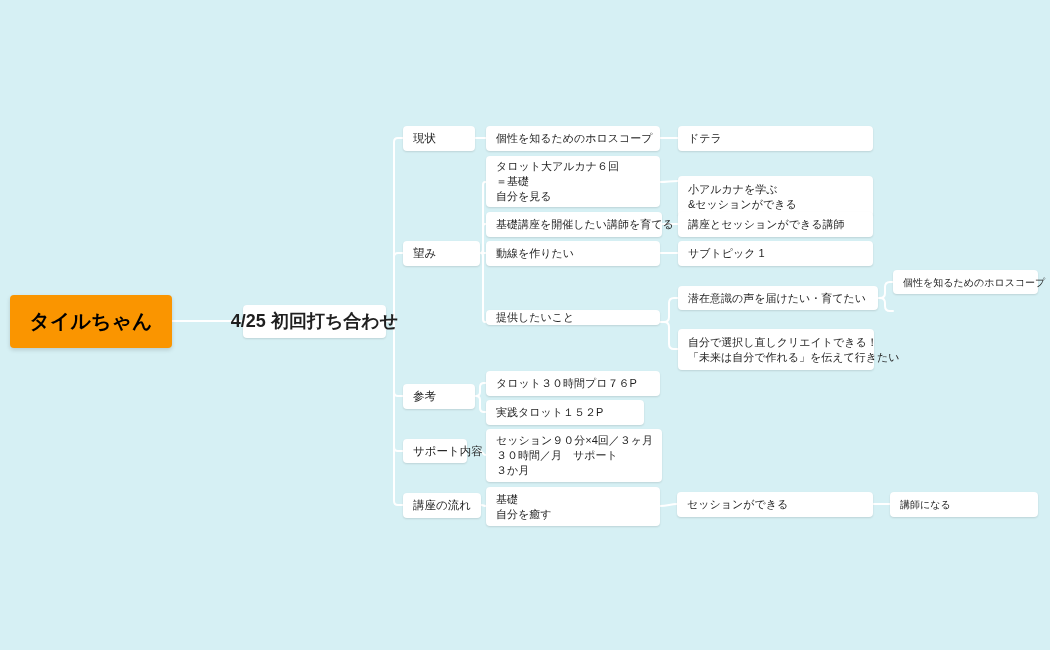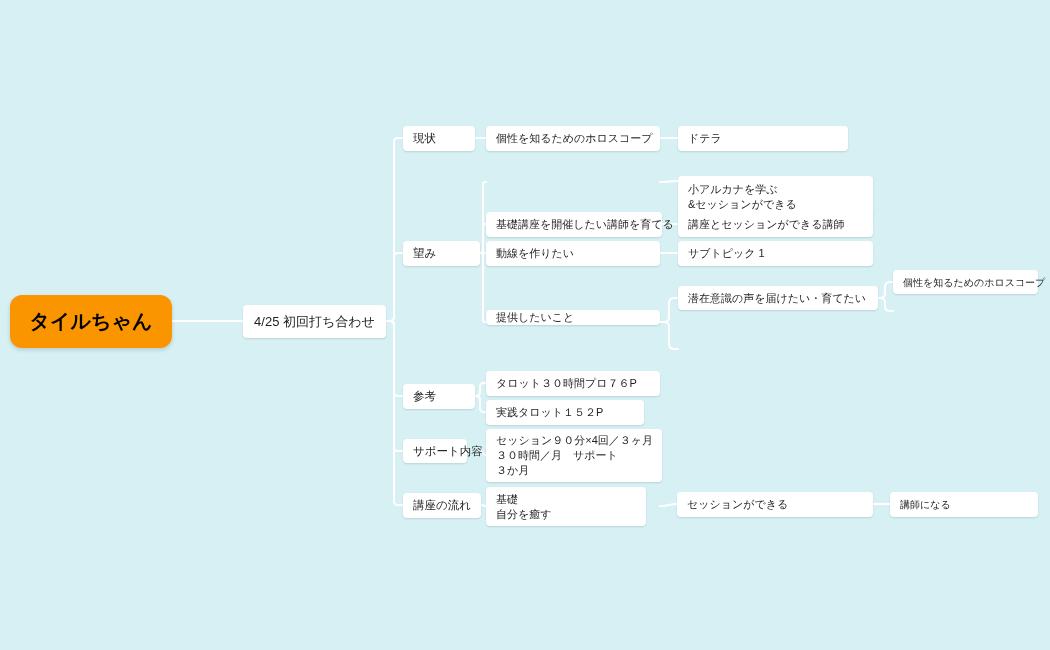--- a/index.html
+++ b/index.html
@@ -18,48 +18,48 @@
     border-radius:4px;padding:0 10px;
     font-size:11px;line-height:15px;white-space:pre;
     box-shadow:0 1px 2px rgba(0,0,0,.12);
     box-sizing:border-box;
   }
   .branch{font-size:11.5px}
   .small{font-size:10px}
   .root{
     background:var(--root_fill,#fa9500);color:#000;
     font-size:20px;font-weight:bold;justify-content:center;
-    border-radius:12px;box-shadow:0 2px 4px rgba(0,0,0,.15);
+    border-radius:4px;box-shadow:0 2px 4px rgba(0,0,0,.15);
   }
-  .meeting{font-size:13px;font-weight:normal;justify-content:center}
+  .meeting{font-size:18px;font-weight:bold;justify-content:center}
 
   .p-root{left:10px;top:295px;width:162px;height:53px}
   .p-meeting{left:243px;top:305px;width:143px;height:33px}
   .p-genjo{left:403px;top:126px;width:72px;height:25px}
   .p-riaru{left:486px;top:126px;width:174px;height:25px}
-  .p-dotera{left:678px;top:126px;width:170px;height:25px}
+  .p-dotera{left:678px;top:126px;width:195px;height:25px}
   .p-tarotdai{left:486px;top:156px;width:174px;height:51px}
   .p-koarukana{left:678px;top:176px;width:195px;height:41px}
   .p-kisokoza{left:486px;top:212px;width:176px;height:25px}
   .p-kozakoshi{left:678px;top:212px;width:195px;height:25px}
   .p-nozomi{left:403px;top:241px;width:77px;height:25px}
   .p-dosen{left:486px;top:241px;width:174px;height:25px}
   .p-subtopic1{left:678px;top:241px;width:195px;height:25px}
   .p-kosei{left:893px;top:270px;width:145px;height:24px}
   .p-senzai{left:678px;top:286px;width:200px;height:24px}
   .p-subtopic2{left:893px;top:299px;width:145px;height:24px}
   .p-teikyo{left:486px;top:310px;width:174px;height:15px}
   .p-jibun{left:678px;top:329px;width:196px;height:41px}
   .p-tarot30{left:486px;top:371px;width:174px;height:25px}
   .p-sanko{left:403px;top:384px;width:72px;height:25px}
   .p-jissen{left:486px;top:400px;width:158px;height:25px}
   .p-session90{left:486px;top:429px;width:176px;height:53px}
   .p-support{left:403px;top:439px;width:64px;height:24px}
   .p-nagare{left:403px;top:493px;width:78px;height:25px}
-  .p-kiso{left:486px;top:487px;width:160px;height:39px}
+  .p-kiso{left:486px;top:487px;width:174px;height:39px}
   .p-sessiondekiru{left:677px;top:492px;width:196px;height:25px}
   .p-koshi{left:890px;top:492px;width:148px;height:25px}
 </style>
 </head>
 <body>
 
 <div class="canvas">
 
   <svg class="lines" width="1050" height="650">
 
@@ -97,29 +97,34 @@
   </svg>
 
   <div class="node root p-root">タイルちゃん</div>
   <div class="node meeting p-meeting">4/25 初回打ち合わせ</div>
 
   <div class="node branch p-genjo">現状</div>
   <div class="node p-riaru">個性を知るためのホロスコープ</div>
   <div class="node p-dotera">ドテラ</div>
 
   <div class="node branch p-nozomi">望み</div>
+  <div class="node p-tarotdai">タロット大アルカナ６回
+＝基礎
+自分を見る</div>
   <div class="node p-koarukana">小アルカナを学ぶ
 &amp;セッションができる</div>
   <div class="node p-kisokoza">基礎講座を開催したい講師を育てる</div>
   <div class="node p-dosen">動線を作りたい</div>
   <div class="node p-kozakoshi">講座とセッションができる講師</div>
   <div class="node p-subtopic1">サブトピック 1</div>
   <div class="node p-teikyo">提供したいこと</div>
   <div class="node p-senzai">潜在意識の声を届けたい・育てたい</div>
   <div class="node small p-kosei">個性を知るためのホロスコープ</div>
+  <div class="node p-jibun">自分で選択し直しクリエイトできる！
+「未来は自分で作れる」を伝えて行きたい</div>
 
   <div class="node branch p-sanko">参考</div>
   <div class="node p-tarot30">タロット３０時間プロ７６P</div>
   <div class="node p-jissen">実践タロット１５２P</div>
 
   <div class="node branch p-support">サポート内容</div>
   <div class="node p-session90">セッション９０分×4回／３ヶ月
 ３０時間／月　サポート
 ３か月</div>
 

